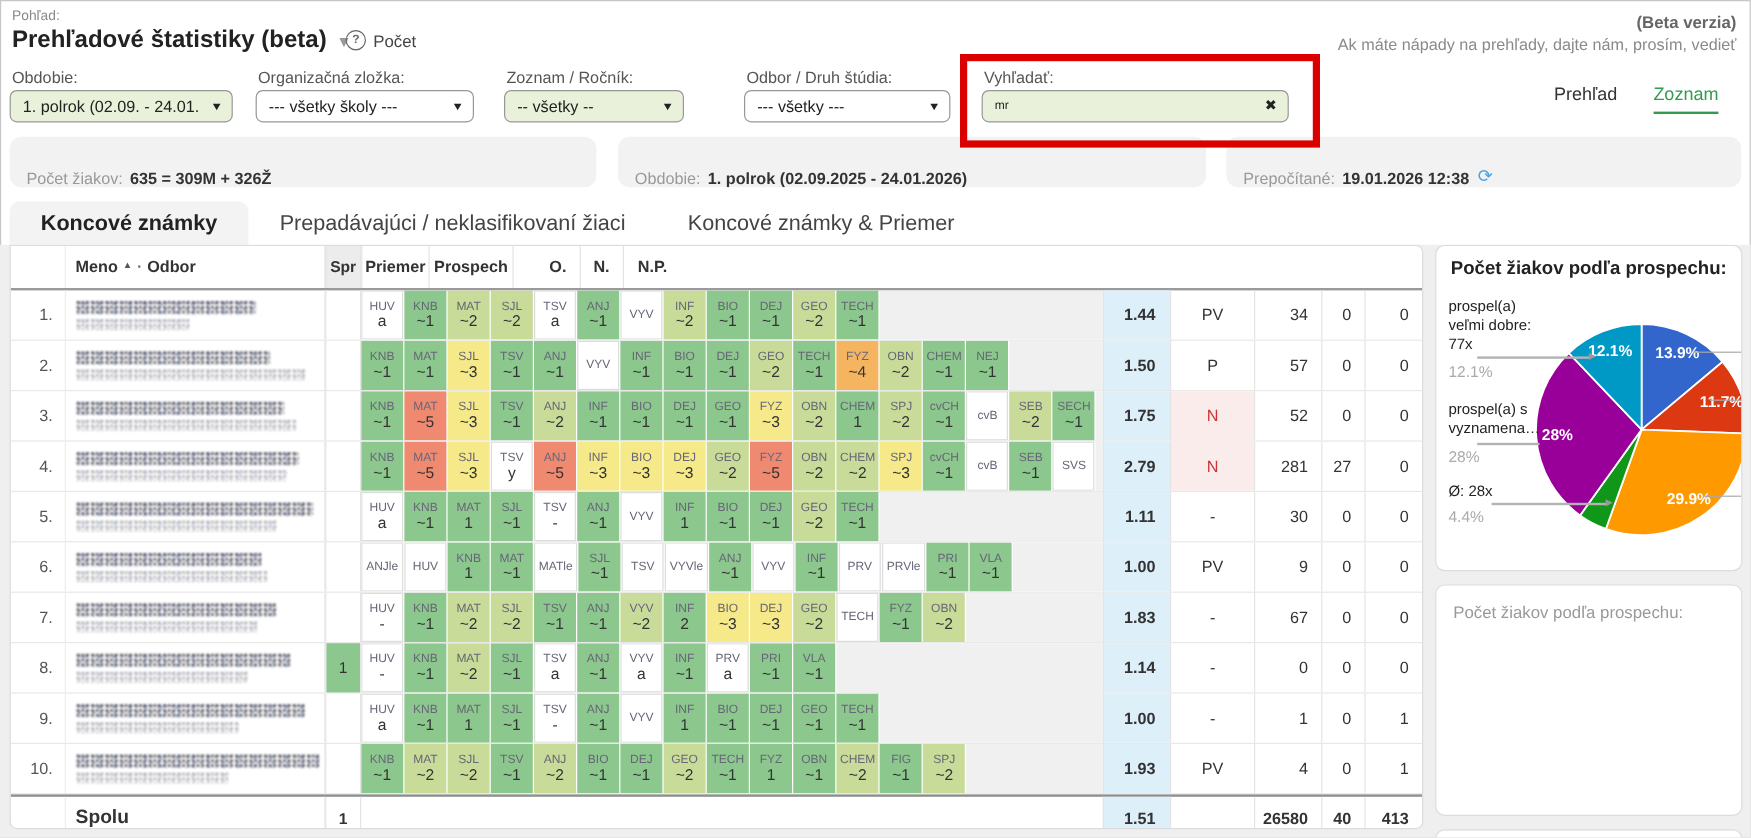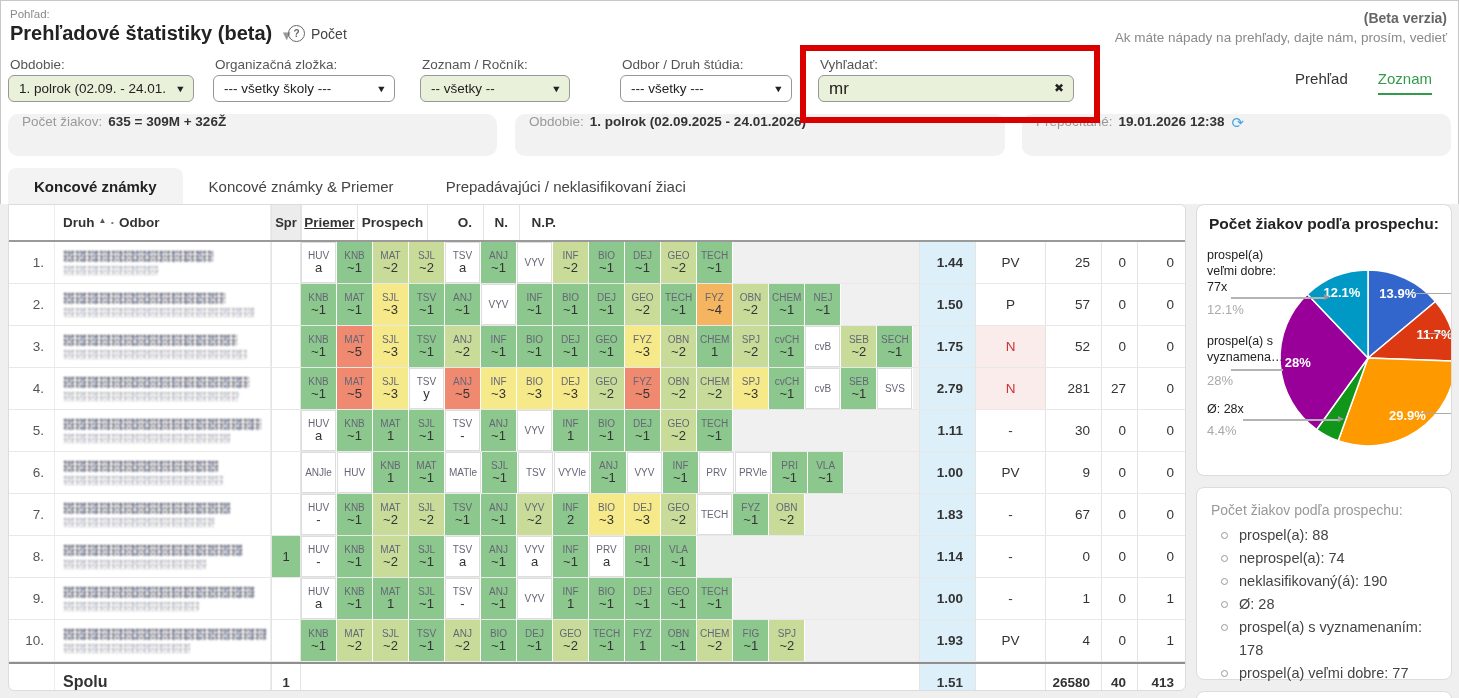--- a/index.html
+++ b/index.html
@@ -21,52 +21,52 @@
   .view-opt.active{color:#339b4b;border-bottom:2px solid #339b4b;}
   
   .f-label{position:absolute;top:57px;font-size:13.5px;color:#555;}
   .control{position:absolute;top:75px;height:27px;border:1px solid #979797;border-radius:6px;box-sizing:border-box;
     display:flex;align-items:center;font-size:13.5px;color:#222;background:#fff;cursor:pointer;}
   .control.green{background:#e9f1da;}
   .control .sel-text{padding-left:10px;flex:1;white-space:nowrap;overflow:hidden;}
   .control .chev{font-size:9px;color:#222;padding:0 8px;transform:scaleX(1.2);}
   .search-wrap input{
     position:absolute;left:0;top:0;width:100%;height:100%;border:none;outline:none;background:transparent;
-    font-size:17px;color:#222;padding:0 26px 0 10px;box-sizing:border-box;font-family:inherit;}
+    font-size:10px;color:#222;padding:0 26px 0 10px;box-sizing:border-box;font-family:inherit;}
   .clear-x{position:absolute;right:9px;top:5px;font-size:12px;color:#222;cursor:pointer;}
   #highlight-box{position:absolute;left:800px;top:45px;width:288px;height:66px;border:6px solid #db0000;z-index:40;pointer-events:none;}
   
-  .ibox{position:absolute;top:114px;height:42px;background:#f2f2f2;border-radius:10px;display:flex;align-items:flex-start;
+  .ibox{position:absolute;top:114px;height:42px;background:#f2f2f2;border-radius:10px;display:flex;align-items:flex-end;
     padding:0 14px;box-sizing:border-box;font-size:13.5px;white-space:nowrap;overflow:hidden;}
   .ibox .lab{color:#999;margin-right:6px;}
   .ibox .val{color:#333;font-weight:600;}
   .refresh{color:#45a7e0;font-size:15px;margin-left:7px;cursor:pointer;}
   
   .tabs{position:absolute;left:8px;top:168px;height:36px;display:flex;align-items:stretch;}
-  .tab{display:flex;align-items:center;padding:0 26px;font-size:15px;color:#444;cursor:pointer;white-space:nowrap;}
+  .tab{display:flex;align-items:center;padding:0 26px;font-size:18px;color:#444;cursor:pointer;white-space:nowrap;}
   .tab.active{background:#f3f3f3;border-radius:8px 8px 0 0;font-weight:bold;color:#222;}
   
   .content{position:absolute;left:0;top:204px;width:1459px;height:494px;background:#efefef;overflow:hidden;}
   .card{position:absolute;background:#fff;border:1px solid #dcdcdc;border-radius:6px;box-sizing:border-box;}
   #table-card{left:8px;top:0;width:1178px;height:487px;border-radius:0 6px 6px 6px;overflow:hidden;}
   #pie-card{left:1196px;top:0;width:256px;height:272px;border-radius:8px;overflow:hidden;}
   #stats-card{left:1196px;top:283px;width:256px;height:193px;border-radius:8px;}
   #extra-card{left:1196px;top:487px;width:256px;height:40px;border-radius:8px;}
   
   .trow{display:flex;align-items:stretch;border-bottom:1px solid #e8e8e8;height:41px;}
   .trow.thead{height:35px;border-bottom:2px solid #9a9a9a;font-weight:bold;font-size:13.5px;}
   .trow.total{height:36px;border-top:2px solid #8f8f8f;border-bottom:none;font-weight:bold;}
   .c{box-sizing:border-box;display:flex;align-items:center;}
   .c.num{width:46px;justify-content:flex-end;padding-right:10px;font-size:13.5px;color:#555;border-right:1px solid #ededed;}
   .c.name{width:216px;padding-left:8px;border-right:1px solid #ededed;}
   .c.spr{width:30px;justify-content:center;border-right:1px solid #e4e4e4;border-left:1px solid #e4e4e4;font-size:13px;}
   .thead .c.spr{background:#ececec;}
   .c.subj{flex:1;overflow:hidden;}
   .c.avg{width:56px;justify-content:flex-end;padding-right:12px;background:#ddeff9;font-weight:bold;font-size:13.5px;border-left:1px solid #e4e4e4;}
-  .thead .c.avg{background:#fff;justify-content:center;padding-right:0;text-decoration:underline;}
+  .thead .c.avg{background:#fff;justify-content:center;padding-right:0;}
   .c.pros{width:70px;justify-content:center;font-size:13.5px;border-left:1px solid #e4e4e4;}
   .c.pros.bad{color:#c33;background:#fbecec;}
   .c.o{width:56px;}.c.n{width:36px;}.c.np{width:48px;}
   .c.o,.c.n,.c.np{justify-content:flex-end;padding-right:11px;font-size:13.5px;border-left:1px solid #e4e4e4;}
   .thead .c{color:#333;}
   .sort{font-size:8px;color:#555;margin:0 4px 4px 4px;}
   .hdot{color:#777;margin-right:4px;}
   .spr-chip{width:100%;height:100%;background:#8cc78d;display:flex;align-items:center;justify-content:center;color:#333;}
   
   .chips{display:flex;width:100%;height:100%;align-items:stretch;}
@@ -158,31 +158,31 @@
     </div>
     <div class="ibox" style="left: 1022px; width: 429px;">
       <span class="lab">Prepočítané:</span>
       <span class="val">19.01.2026 12:38</span>
       <span class="refresh">⟳</span>
     </div>
   </div>
 
 <div class="tabs" id="tabs">
     <div class="tab active">Koncové známky</div>
+    <div class="tab">Prepadávajúci / neklasifikovaní žiaci</div>
     <div class="tab">Koncové známky &amp; Priemer</div>
-    <div class="tab">Prepadávajúci / neklasifikovaní žiaci</div>
   </div>
 
 <div class="content">
   <div class="card" id="table-card">
     <div id="table">
       <div class="trow thead">
         <div class="c num"></div>
         <div class="c name">
-          <span>Druh</span>
+          <span>Meno</span>
           <span class="sort">▲</span>
           <span class="hdot">·</span>
           <span>Odbor</span>
         </div>
         <div class="c spr">Spr</div>
         <div class="c avg">Priemer</div>
         <div class="c pros">Prospech</div>
         <div class="c o">O.</div>
         <div class="c n">N.</div>
         <div class="c np">N.P.</div>
@@ -245,21 +245,21 @@
                 </div>
                 <div class="chip" style="background: rgb(140, 199, 141);">
                   <div class="code">TECH</div>
                   <div class="val">~1</div>
                 </div>
                 <div class="filler"></div>
               </div>
             </div>
             <div class="c avg">1.44</div>
             <div class="c pros">PV</div>
-            <div class="c o">25</div>
+            <div class="c o">34</div>
             <div class="c n">0</div>
             <div class="c np">0</div>
           </div>
           <div class="trow">
             <div class="c num">2.</div>
             <div class="c name">
               <div class="scr">
                 <div class="l1" style="width: 162px;"></div>
                 <div class="l2" style="width: 192px;"></div>
               </div>
@@ -1000,24 +1000,16 @@
         <span class="arrow"></span>
       </div>
       <div class="co-pct" style="top: 218px;">4.4%</div>
       <div class="rline" style="top: 88px; left: 214px; width: 42px;"></div>
       <div class="rline" style="top: 128px; left: 228px; width: 28px;"></div>
       <div class="rline" style="top: 208px; left: 222px; width: 34px;"></div>
     </div>
 
   <div class="card" id="stats-card">
     <div class="stats-title">Počet žiakov podľa prospechu:</div>
-    <ul class="stats-list" id="stats-list">
-        <li>prospel(a): 88</li>
-        <li>neprospel(a): 74</li>
-        <li>neklasifikovaný(á): 190</li>
-        <li>Ø: 28</li>
-        <li>prospel(a) s vyznamenaním: 178</li>
-        <li>prospel(a) veľmi dobre: 77</li>
-      </ul>
   </div>
 
   <div class="card" id="extra-card"></div>
 </div>
 
 </body></html>

